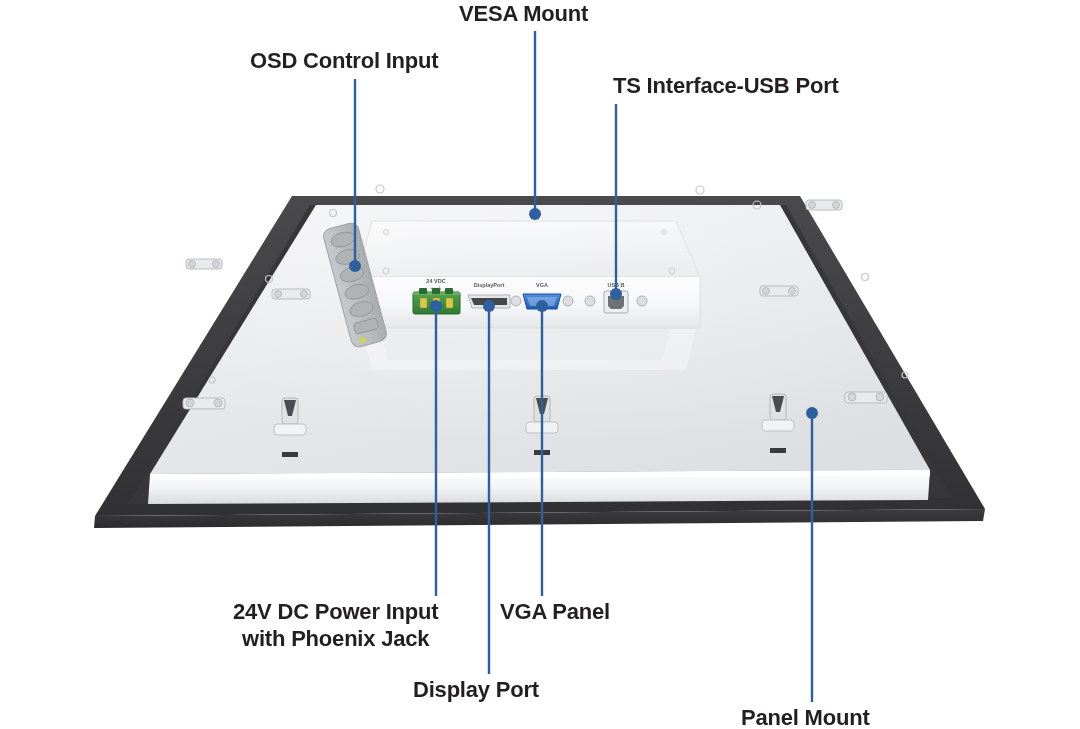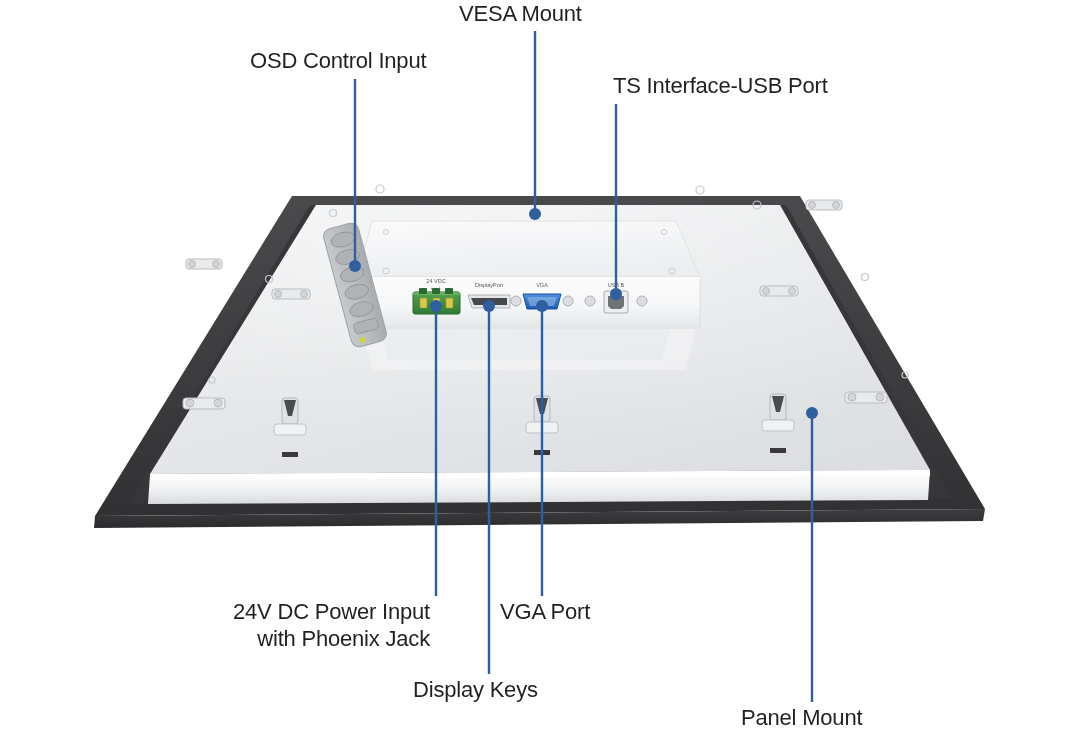--- a/index.html
+++ b/index.html
@@ -1,18 +1,18 @@
 <!DOCTYPE html>
 <html><head>
 <meta charset="utf-8">
 <style>
   html,body{margin:0;padding:0;background:#ffffff;}
   body{width:1080px;height:729px;position:relative;overflow:hidden;
        font-family:"Liberation Sans","DejaVu Sans",sans-serif;}
-  #stage{position:absolute;inset:0;width:1080px;height:605px;}
+  #stage{position:absolute;inset:0;width:1080px;height:605px;font-weight:bold;}
   .lbl{position:absolute;color:#231f20;font-size:22px;line-height:27px;
        white-space:pre;letter-spacing:-0.2px;}
   svg.layer{position:absolute;left:0;top:0;width:1080px;height:729px;overflow:visible;}
   svg.callouts{pointer-events:none;}
 </style>
 </head>
 <body>
 
 <div id="stage">
 
@@ -225,21 +225,21 @@
         <circle cx="812" cy="413" r="6" fill="#2e5f9e" stroke="none"></circle>
       </g>
   </svg>
 
   <div class="lbl" style="left:459px;top:0px;">VESA Mount</div>
 
   <div class="lbl" style="left:250px;top:47px;">OSD Control Input</div>
 
   <div class="lbl" style="left:613px;top:72px;">TS Interface-USB Port</div>
 
-  <div class="lbl" style="left:233px;top:598px;text-align:right;">24V DC Power Input
+  <div class="lbl" style="left:233px;top:598px;text-align:center;">24V DC Power Input
 with Phoenix Jack</div>
 
-  <div class="lbl" style="left:413px;top:676px;">Display Keys</div>
-
-  <div class="lbl" style="left:500px;top:598px;">VGA Port</div>
+  <div class="lbl" style="left:413px;top:676px;">Display Port</div>
+
+  <div class="lbl" style="left:500px;top:598px;">VGA Panel</div>
 
   <div class="lbl" style="left:741px;top:704px;">Panel Mount</div>
 </div>
 
 </body></html>

